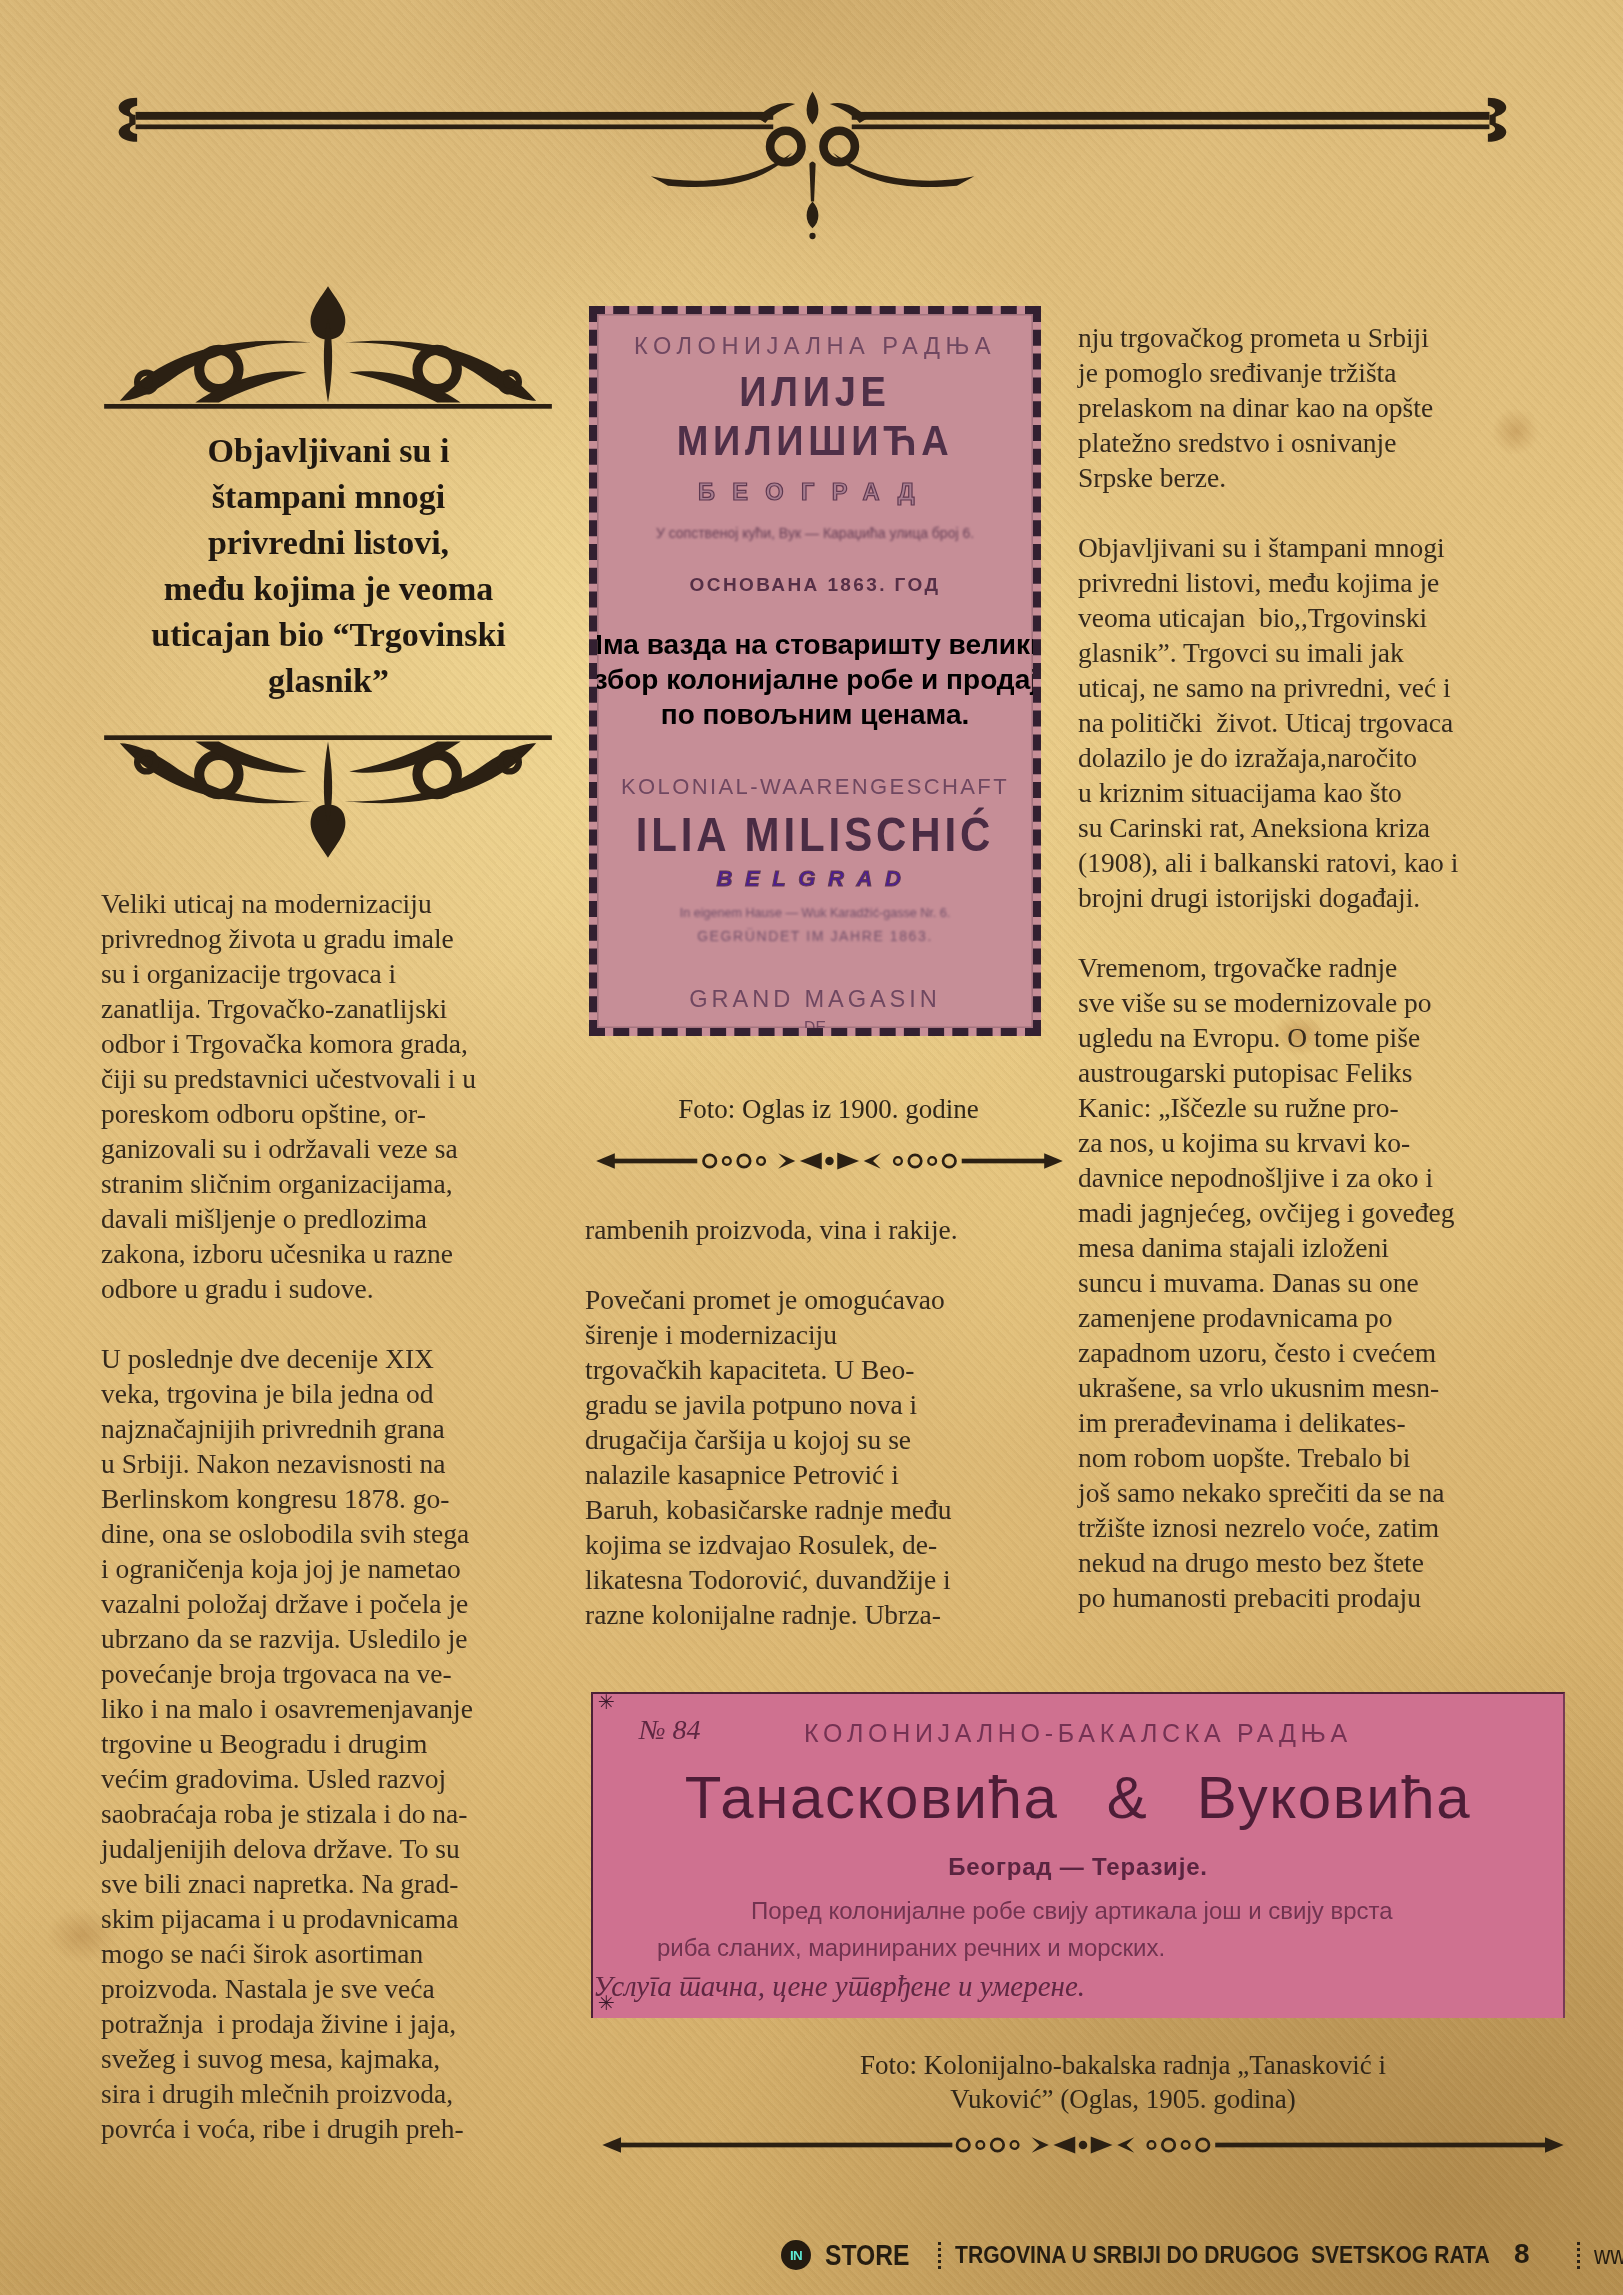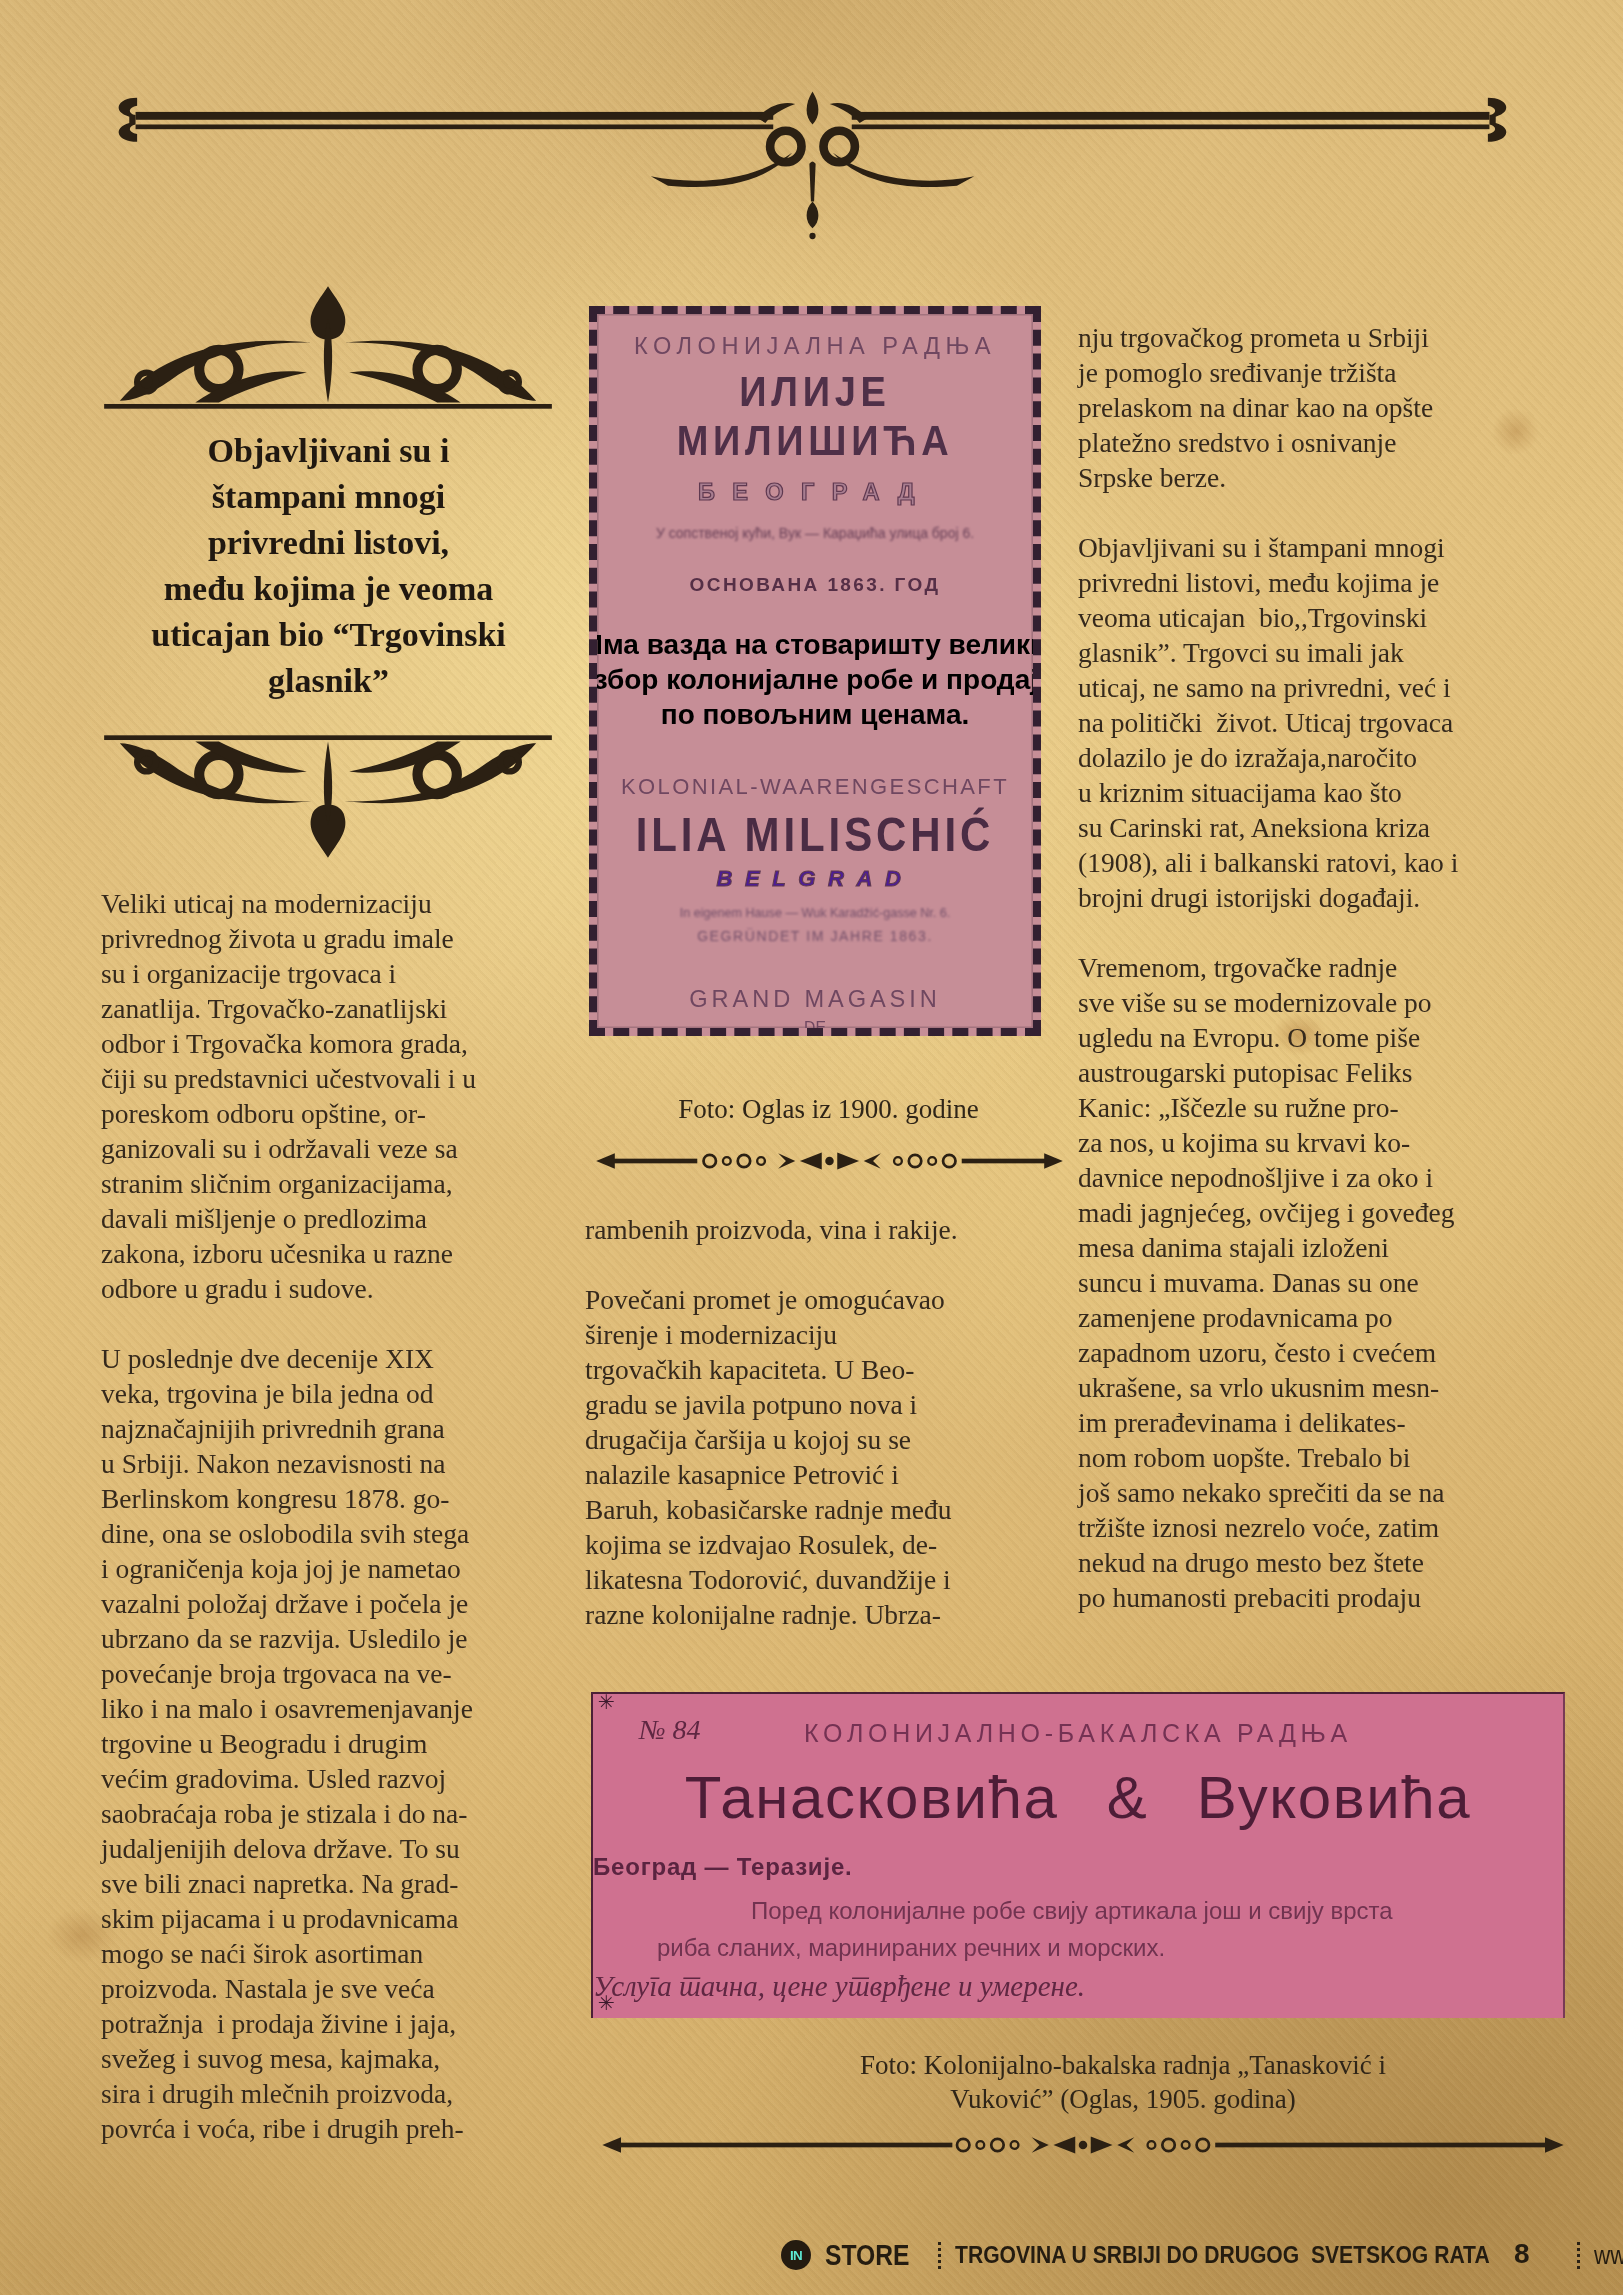--- a/index.html
+++ b/index.html
@@ -54,21 +54,21 @@
   .a1-fr2{margin-top:6.3px;font-size:15.7px;color:#6f4760;filter:blur(0.4px);}
   .a1-fr3{margin-top:7.9px;font-size:35px;color:#5d3953;filter:blur(0.2px);}
   
   .ad2{position:absolute;left:591px;top:1692px;width:974px;height:326px;box-sizing:border-box;
     background:#cf7190;border-top:2.4px solid #4a1f36;border-left:2.4px solid #4a1f36;border-right:2.4px solid rgba(74,31,54,.65);
     font-family:"Liberation Sans","DejaVu Sans",sans-serif;overflow:hidden;}
   .a2-cross{position:absolute;font-size:20.4px;color:#3d1a2d;line-height:1;}
   .a2-num{position:absolute;left:46px;top:20.4px;font-family:"Liberation Serif",serif;font-style:italic;font-size:28px;color:#5f2742;}
   .a2-header{position:absolute;left:0;right:0;top:25px;text-align:center;font-size:25px;letter-spacing:4.7px;color:#743253;filter:blur(0.3px);}
   .a2-name{position:absolute;left:0;right:0;top:69px;text-align:center;font-size:60px;font-weight:400;letter-spacing:1.6px;word-spacing:30px;color:#4d1d37;}
-  .a2-city{position:absolute;left:0;right:0;top:159px;font-size:24px;font-weight:700;letter-spacing:0.8px;color:#5a2440;}
+  .a2-city{position:absolute;left:0;right:0;top:159px;text-align:center;font-size:24px;font-weight:700;letter-spacing:0.8px;color:#5a2440;}
   .a2-body{position:absolute;left:64px;right:47px;top:198px;font-size:24px;line-height:37px;color:#713350;filter:blur(0.4px);}
   .a2-body .ln{height:37px;}
   .a2-body .ln:first-child{text-indent:94px;}
   .a2-slogan{position:absolute;left:0;right:0;top:276px;text-align:left;font-family:"Liberation Serif",serif;
     font-style:italic;font-size:29px;color:#5f2742;filter:blur(0.2px);}
   
   .footer-row{position:absolute;left:781px;top:2237px;height:36px;display:flex;align-items:center;gap:14px;
     font-family:"Liberation Sans","DejaVu Sans",sans-serif;color:#241c10;}
   .f-logo{width:30px;height:30px;border-radius:50%;background:#241b10;color:#5eead4;display:flex;align-items:center;justify-content:center;
     font-weight:700;font-size:13.4px;letter-spacing:-0.8px;}

